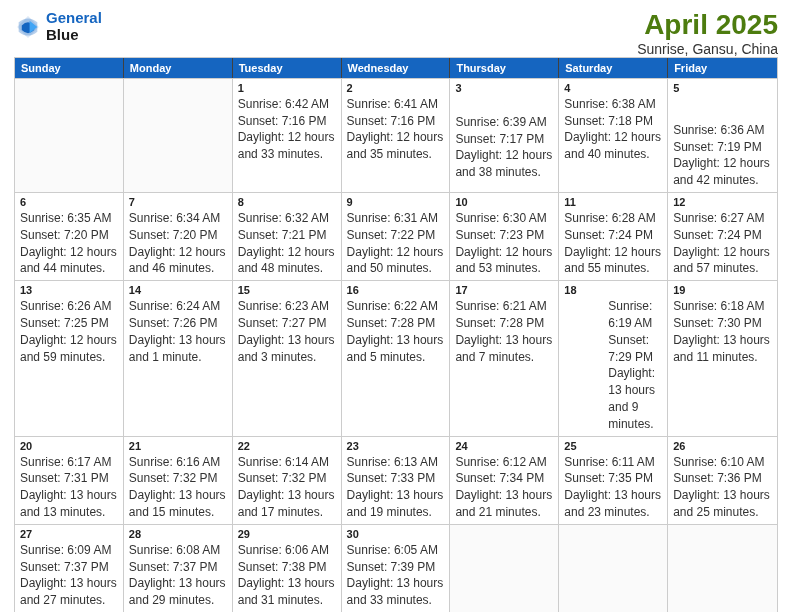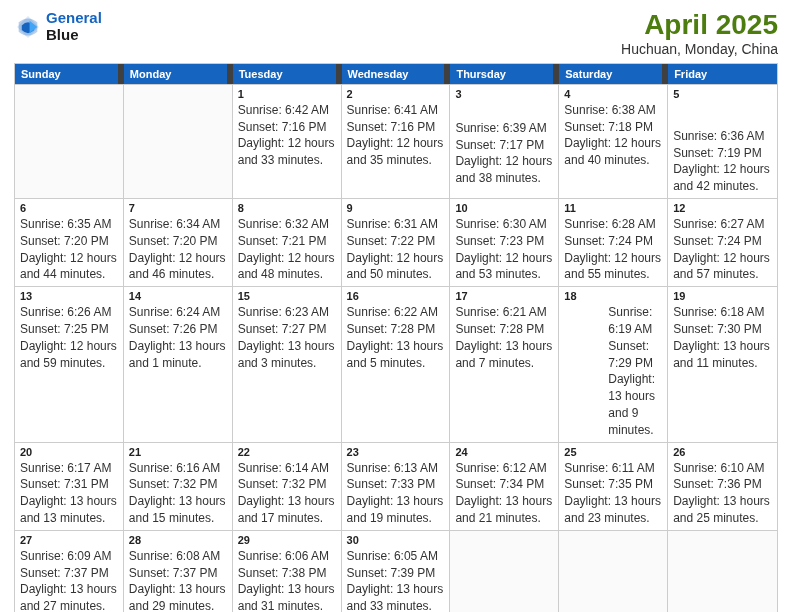--- a/index.html
+++ b/index.html
@@ -14,21 +14,20 @@
       width: 792px;
       height: 612px;
       padding: 10px 14px;
       display: flex;
       flex-direction: column;
     }
     .header {
       display: flex;
       justify-content: space-between;
       align-items: flex-start;
-      margin-bottom: 6px;
     }
     .logo {
       display: flex;
       align-items: center;
       gap: 4px;
     }
     .logo-text {
       font-size: 15px;
       font-weight: bold;
       color: #1a1a1a;
@@ -62,21 +61,21 @@
     .cal-header-row {
       display: grid;
       grid-template-columns: repeat(7, 1fr);
       background: #1565c0;
     }
     .cal-header-cell {
       color: #fff;
       font-size: 11px;
       font-weight: bold;
       padding: 4px 6px;
-      border-right: 6px solid #404040;
+      border-right: 1px solid #404040;
       text-align: left;
     }
     .cal-header-cell:last-child { border-right: none; }
     .cal-body {
       display: flex;
       flex-direction: column;
       flex: 1;
     }
     .cal-row {
       display: grid;
@@ -121,21 +120,21 @@
 
         <polygon points="20,10 30,18 20,26" fill="#42a5f5"></polygon>
       </svg>
       <div class="logo-text">
         <span class="blue">General</span><br>
         <span>Blue</span>
       </div>
     </div>
     <div class="title-block">
       <h1>April 2025</h1>
-      <h2>Huchuan, Monday, China</h2>
+      <h2>Sunrise, Gansu, China</h2>
     </div>
   </div>
 
   <div class="calendar">
     <div class="cal-header-row">
     <div class="cal-header-cell">Sunday</div>
         <div class="cal-header-cell">Monday</div>
         <div class="cal-header-cell">Tuesday</div>
         <div class="cal-header-cell">Wednesday</div>
         <div class="cal-header-cell">Thursday</div>

